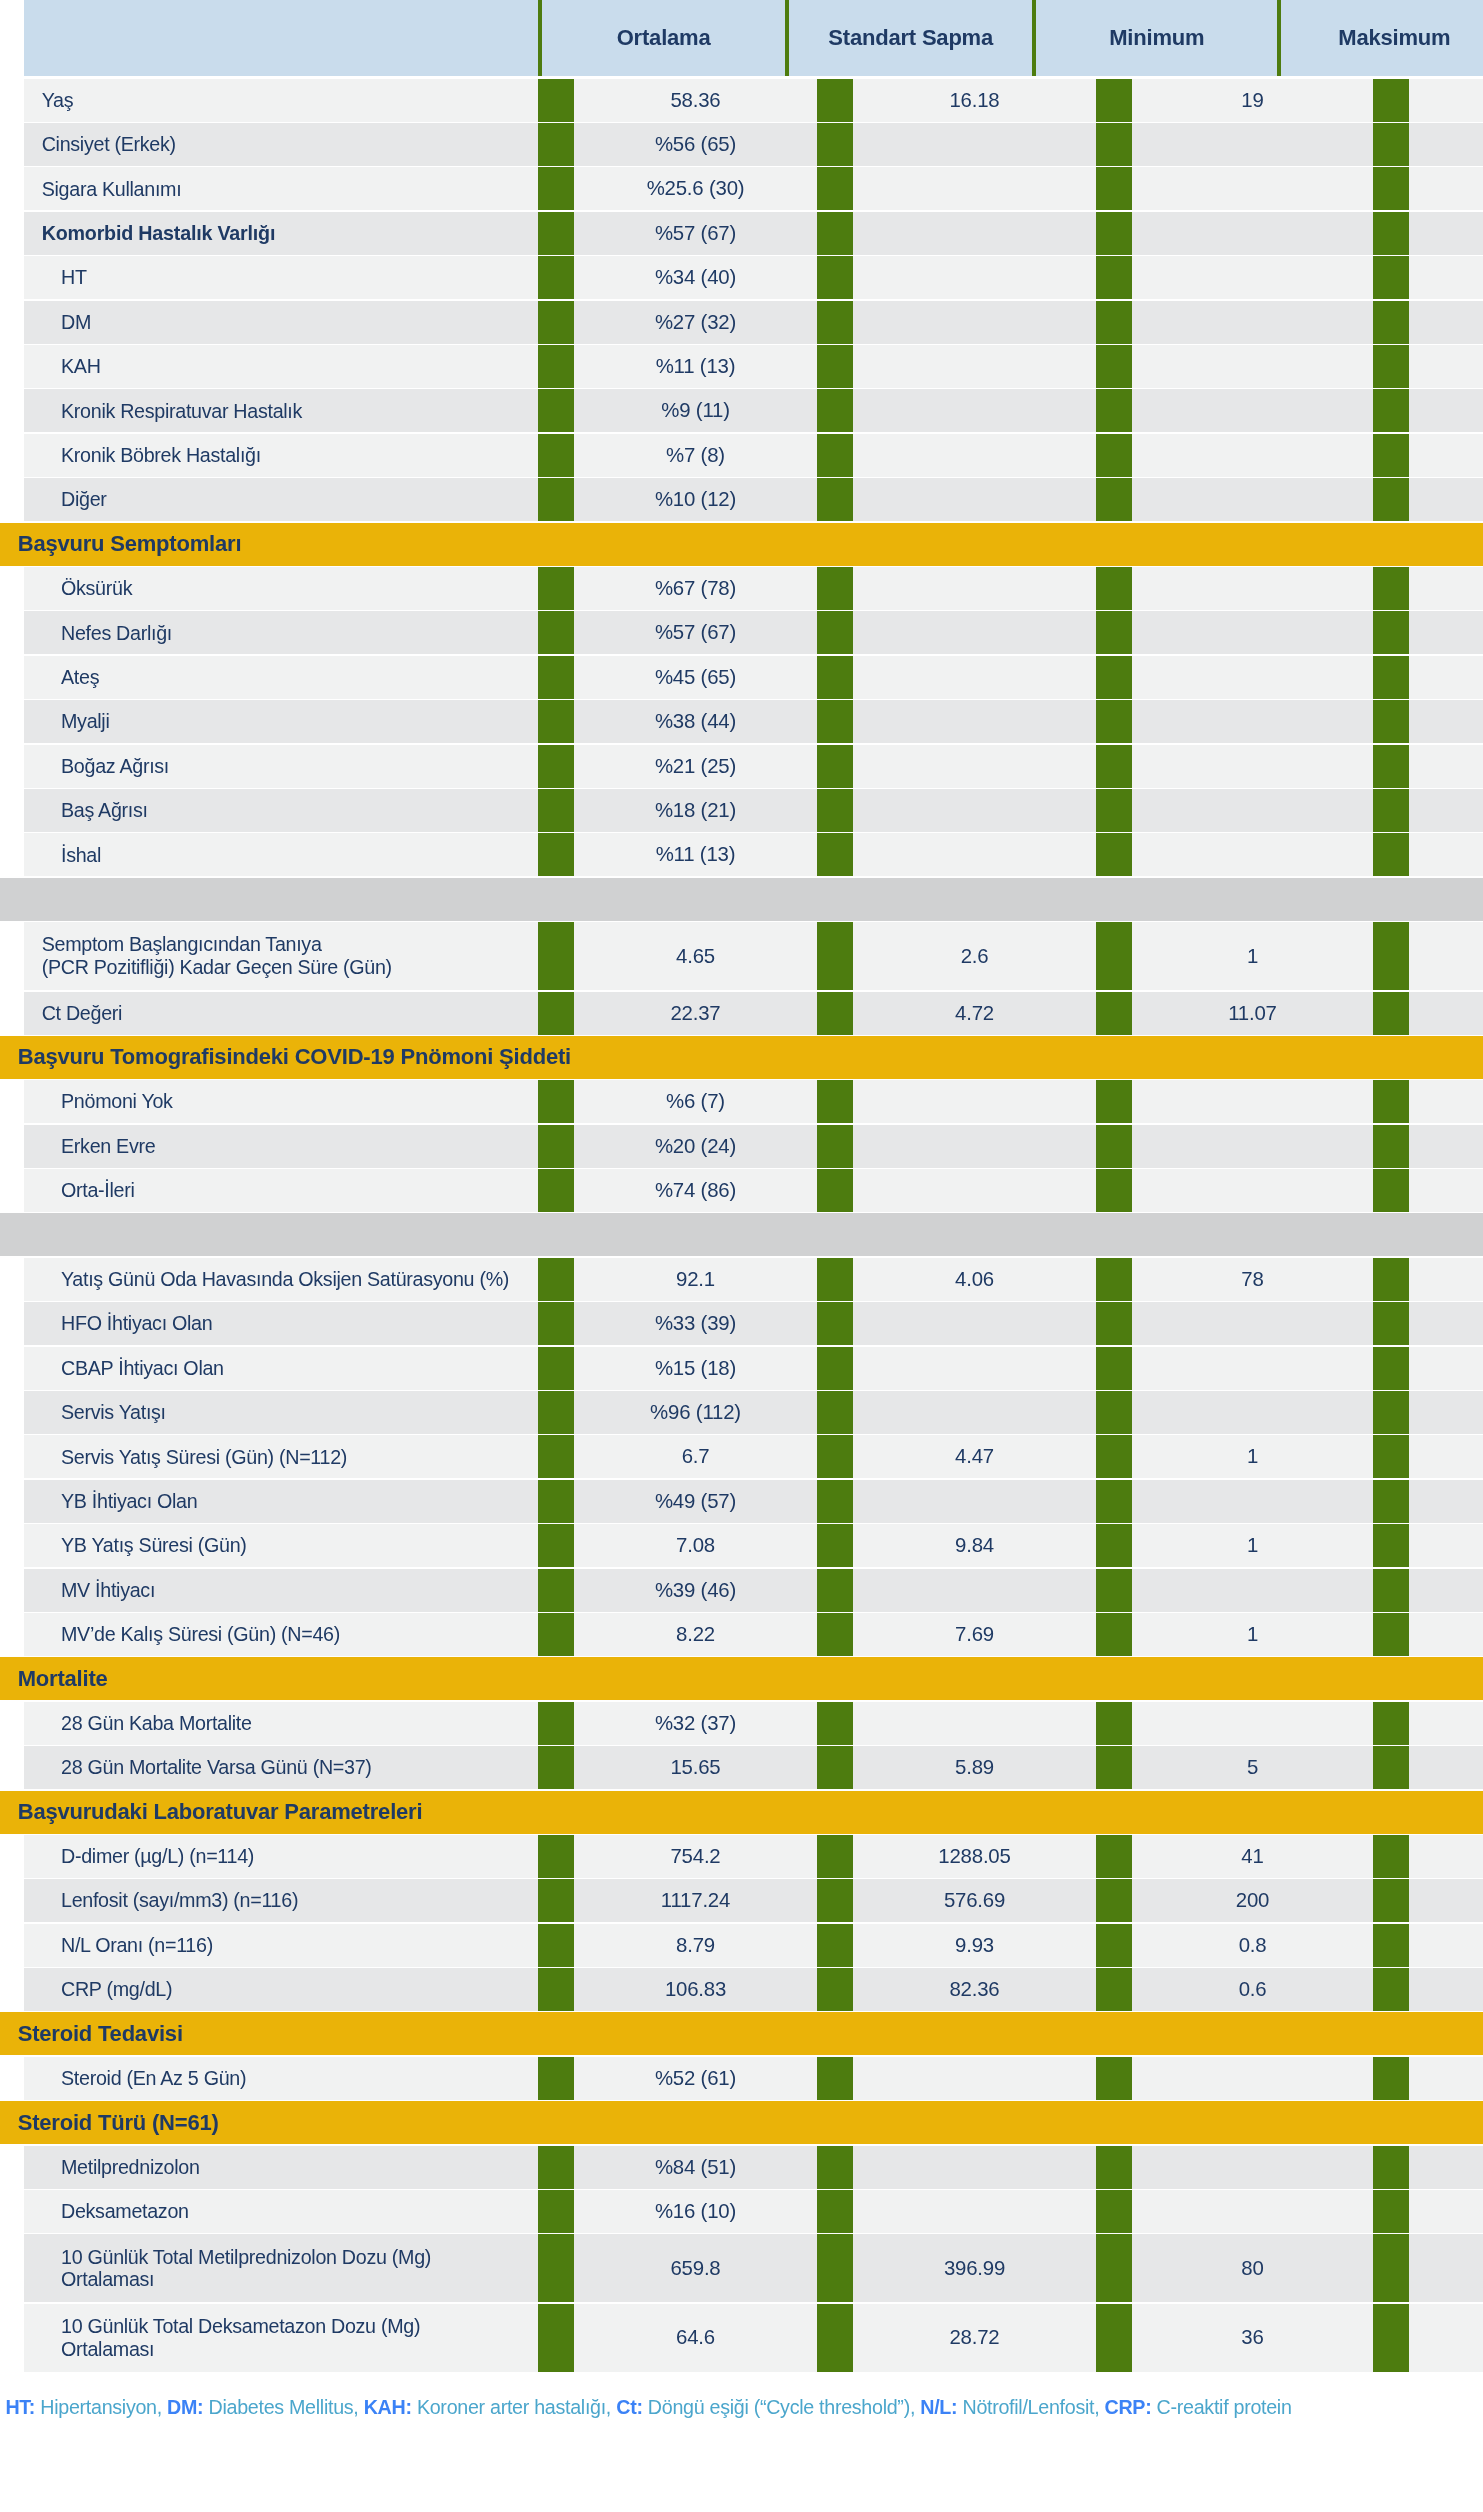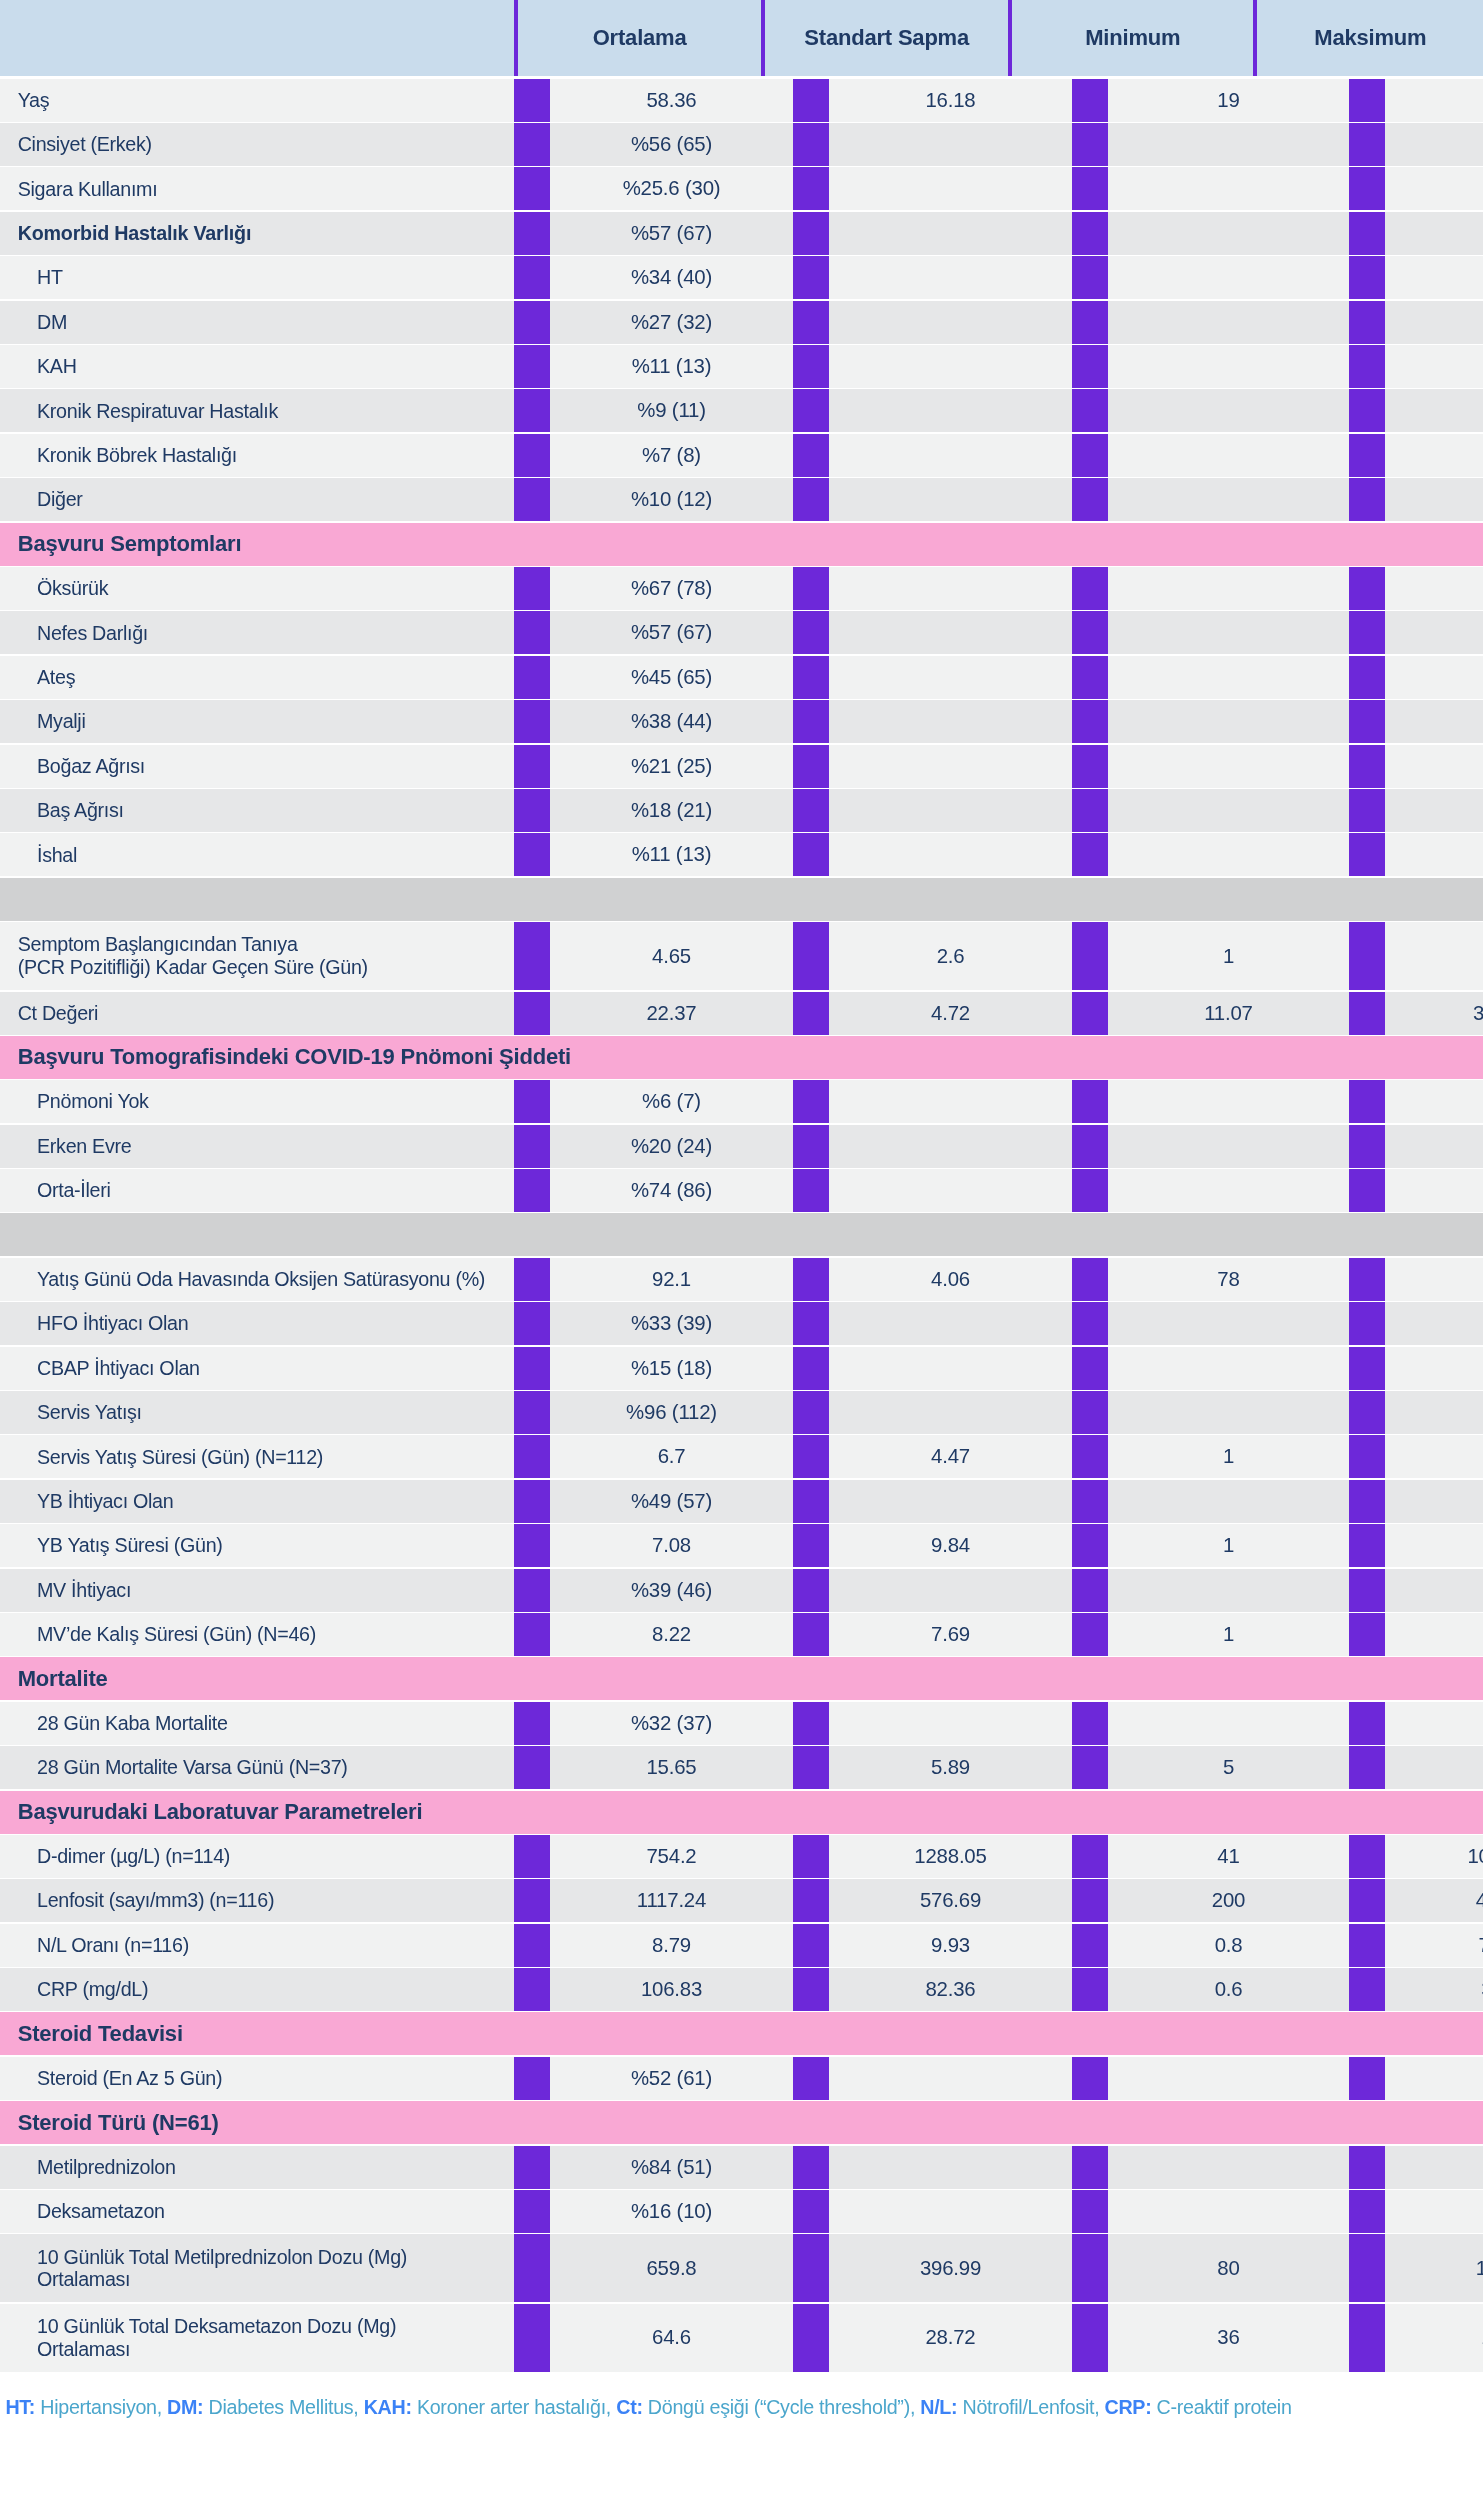--- a/index.html
+++ b/index.html
@@ -8,27 +8,28 @@
     background:#ffffff;
     font-family:"Liberation Sans","DejaVu Sans",sans-serif;
     color:#1f3a64;
     overflow:hidden;
   }
   #table{width:1484px;}
   .row{
     display:grid;
     grid-template-columns:514px 243px 243px 241px 226px;
     column-gap:4.1px;
-    background:#6d28d9;
+    background:#4d7c0f;
     margin-bottom:1.4px;
+    margin-left:24px;
   }
   .row.header-row{height:76px;margin-bottom:2.7px;}
   .row.data-row{height:43px;gap:36px;}
   .row.data-row.tall{height:68px;}
-  .band{height:43px;margin-bottom:1.4px;background:#f9a8d4;display:flex;align-items:center;}
+  .band{height:43px;margin-bottom:1.4px;background:#eab308;display:flex;align-items:center;}
   .band.spacer{background:#d0d1d2;}
   .cell{display:flex;align-items:center;overflow:hidden;}
   .header-cell{
     background:#c9dcec;
     justify-content:center;
     font-weight:bold;
     font-size:22px;
     letter-spacing:-0.2px;
   }
   .label-cell{

